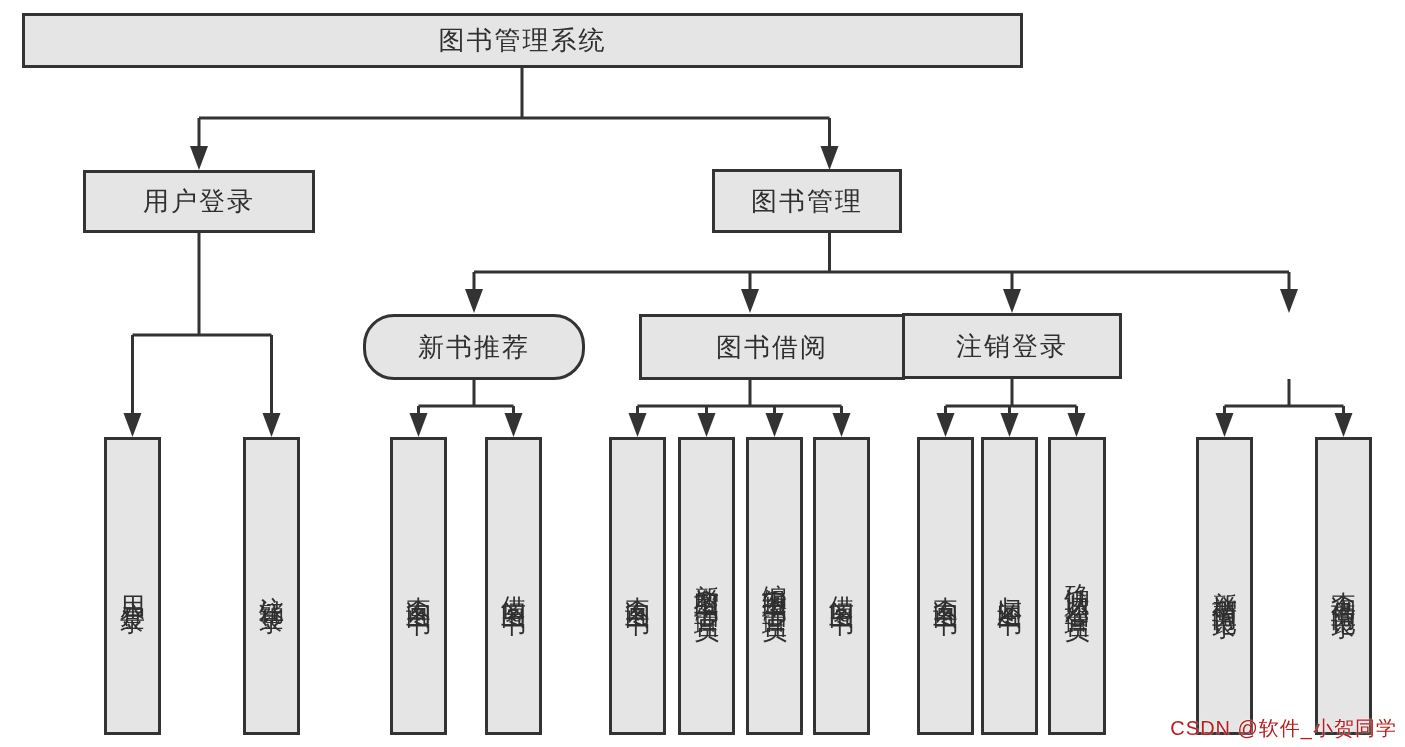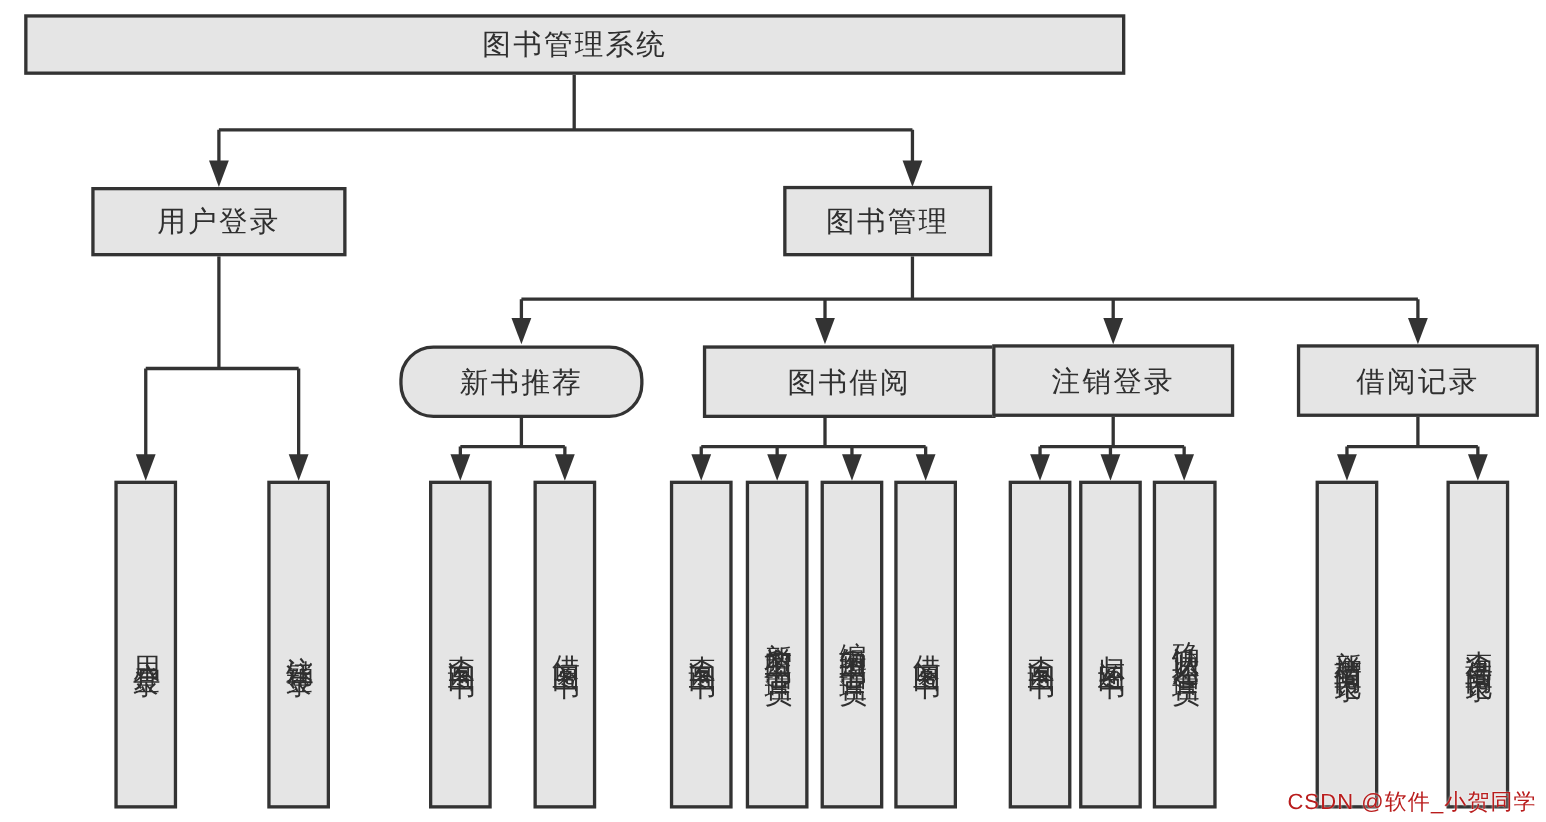--- a/index.html
+++ b/index.html
@@ -134,23 +134,20 @@
 
   <div class="box" style="left:363px; top:314px; width:222px; height:66px;border-radius:31px;">
     <span class="h-label">新书推荐</span>
   </div>
   <div class="box" style="left:639px; top:314px; width:266px; height:66px;">
     <span class="h-label">图书借阅</span>
   </div>
   <div class="box" style="left:902px; top:313px; width:220px; height:66px;">
     <span class="h-label">注销登录</span>
   </div>
-  <div class="box" style="left:1179px; top:313px; width:220px; height:66px;">
-    <span class="h-label">借阅记录</span>
-  </div>
 
   <div class="box leaf" style="left:104px; top:437px; width:57px; height:298px;">
     <span class="v-label">用户登录</span>
   </div>
   <div class="box leaf" style="left:243px; top:437px; width:57px; height:298px;">
     <span class="v-label">注销登录</span>
   </div>
 
   <div class="box leaf" style="left:390px; top:437px; width:57px; height:298px;">
     <span class="v-label">查询图书</span>

